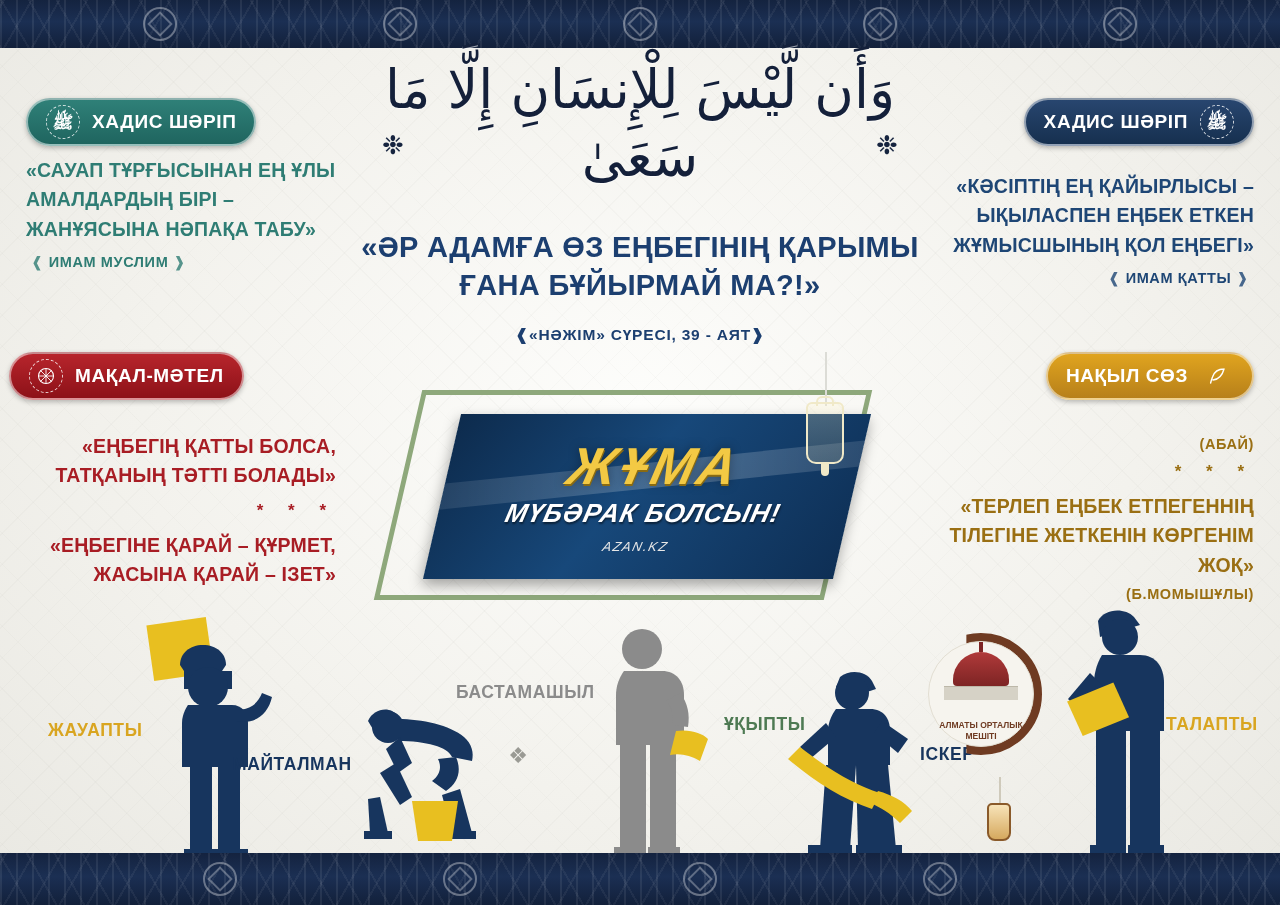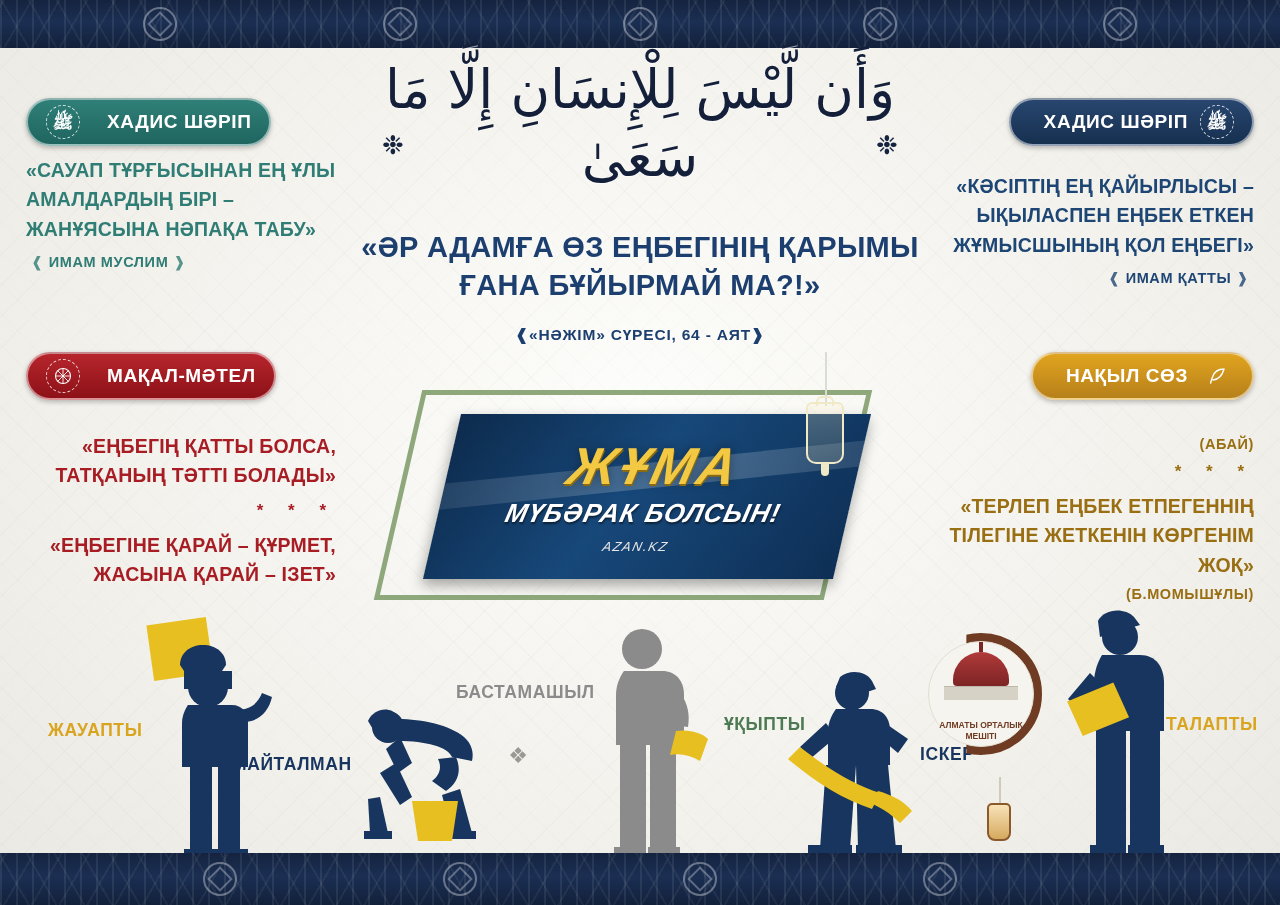--- a/index.html
+++ b/index.html
@@ -57,24 +57,24 @@
   .pill {
     position: absolute;
     display: flex; align-items: center; gap: 12px;
     height: 48px; padding: 0 18px;
     border-radius: 26px;
     color: #fff;
     font-weight: 700; font-size: 19px; letter-spacing: .6px;
     box-shadow: 0 2px 5px rgba(0,0,0,.25);
     border: 2px solid rgba(255,255,255,.5);
   }
-  .pill .label { white-space: nowrap; margin-left: 15px; }
+  .pill .label { white-space: nowrap; }
   .pill-hadith-left { left: 26px; top: 98px; background: linear-gradient(180deg,#2f8078,#1f655f); justify-content:flex-start;}
   .pill-hadith-right{ right: 26px; top: 98px; background: linear-gradient(180deg,#28466f,#16304f); justify-content:flex-end;}
-  .pill-proverb { left: 26px; top: 352px; background: linear-gradient(180deg,#b7252c,#8d1118); justify-content:flex-end;}
+  .pill-proverb { left: 9px; top: 352px; background: linear-gradient(180deg,#b7252c,#8d1118); justify-content:flex-end;}
   .pill-saying  { right: 26px; top: 352px; background: linear-gradient(180deg,#e0a41f,#b7801a); justify-content:flex-end;}
   .pill .glyph {
     display:flex;align-items:center;justify-content:center;
     width: 34px; height: 34px; flex: none;
     font-size: 17px; line-height: 1; color: #ffffff;
   }
   .pill .glyph.dashed-circle {
     border: 1px dashed rgba(255,255,255,.8); border-radius: 50%;
   }
 
@@ -254,21 +254,21 @@
     <div class="medallion" style="left:880px"></div>
     <div class="medallion" style="left:1120px"></div>
   </div>
 
   <div class="arabic-calligraphy">وَأَن لَّيْسَ لِلْإِنسَانِ إِلَّا مَا سَعَىٰ</div>
   <div class="arabic-ornament l">❉</div>
   <div class="arabic-ornament r">❉</div>
 
   <div class="ayat">«ӘР АДАМҒА ӨЗ ЕҢБЕГІНІҢ ҚАРЫМЫ ҒАНА БҰЙЫРМАЙ МА?!»</div>
   <div class="ayat-source">
-    <span class="wing">❰</span><span>«НӘЖІМ» СҮРЕСІ, 64 - АЯТ</span><span class="wing">❱</span>
+    <span class="wing">❰</span><span>«НӘЖІМ» СҮРЕСІ, 39 - АЯТ</span><span class="wing">❱</span>
   </div>
 
   <div class="pill pill-hadith-left">
     <span class="glyph dashed-circle">ﷺ</span>
     <span class="label">ХАДИС ШӘРІП</span>
   </div>
   <div class="quote-block left" style="top:156px;">
     <div class="quote-text q-green">«САУАП ТҰРҒЫСЫНАН ЕҢ ҰЛЫ АМАЛДАРДЫҢ БІРІ – ЖАНҰЯСЫНА НӘПАҚА ТАБУ»</div>
     <div class="source q-green">
       <span class="wing">❰</span><span>ИМАМ МУСЛИМ</span><span class="wing">❱</span>

